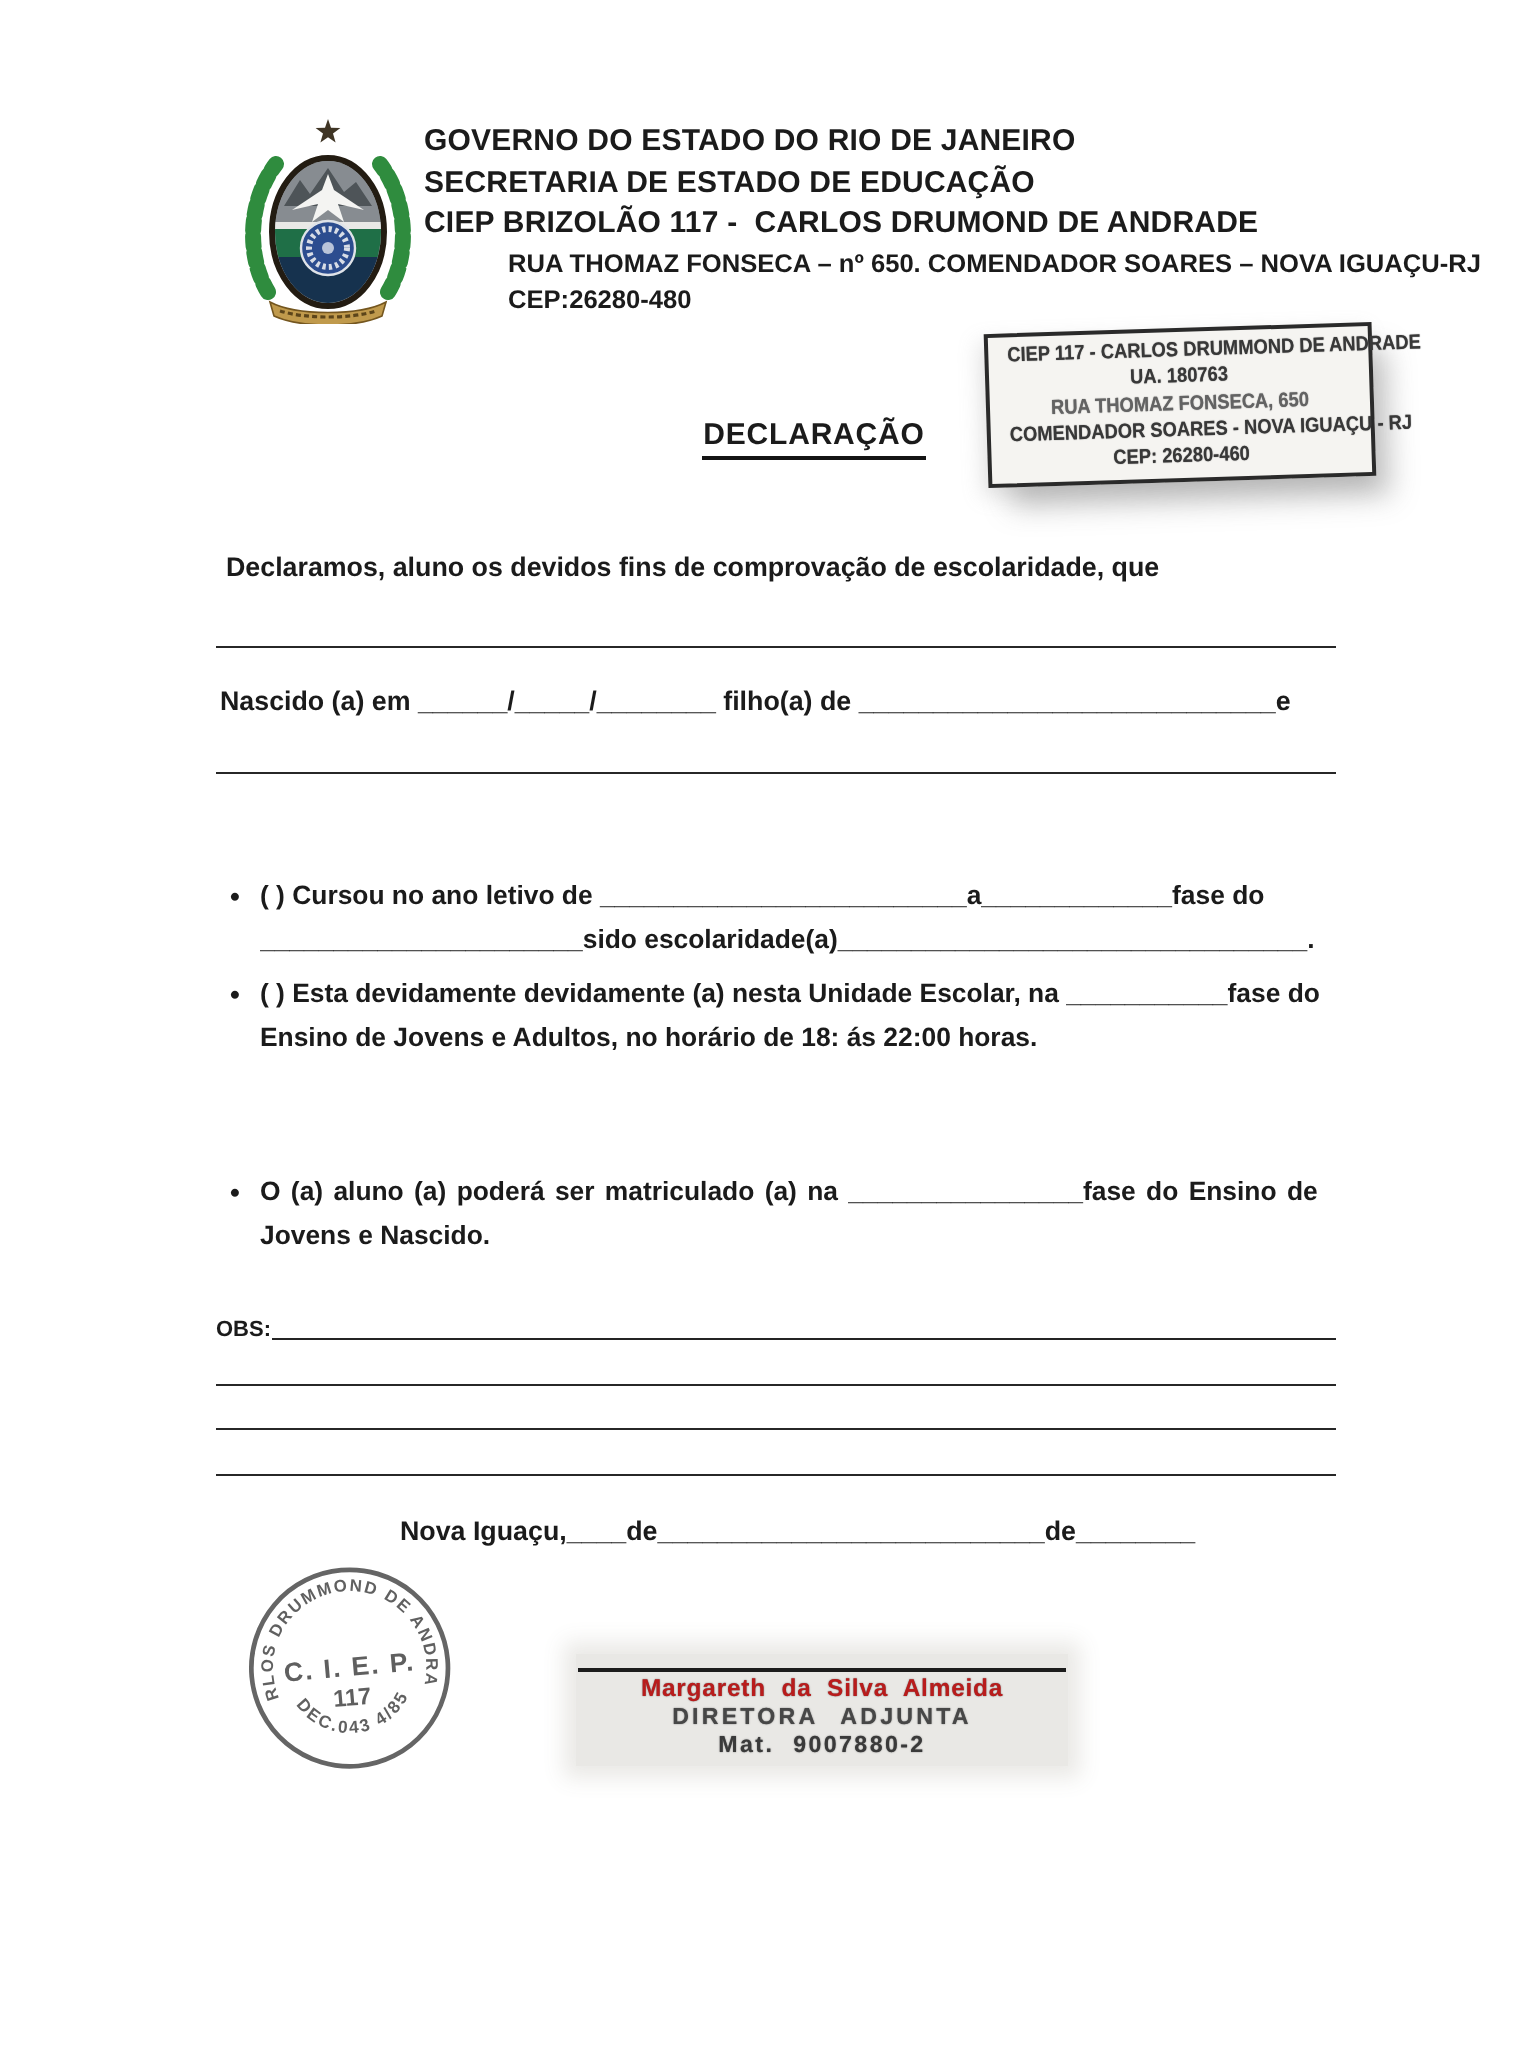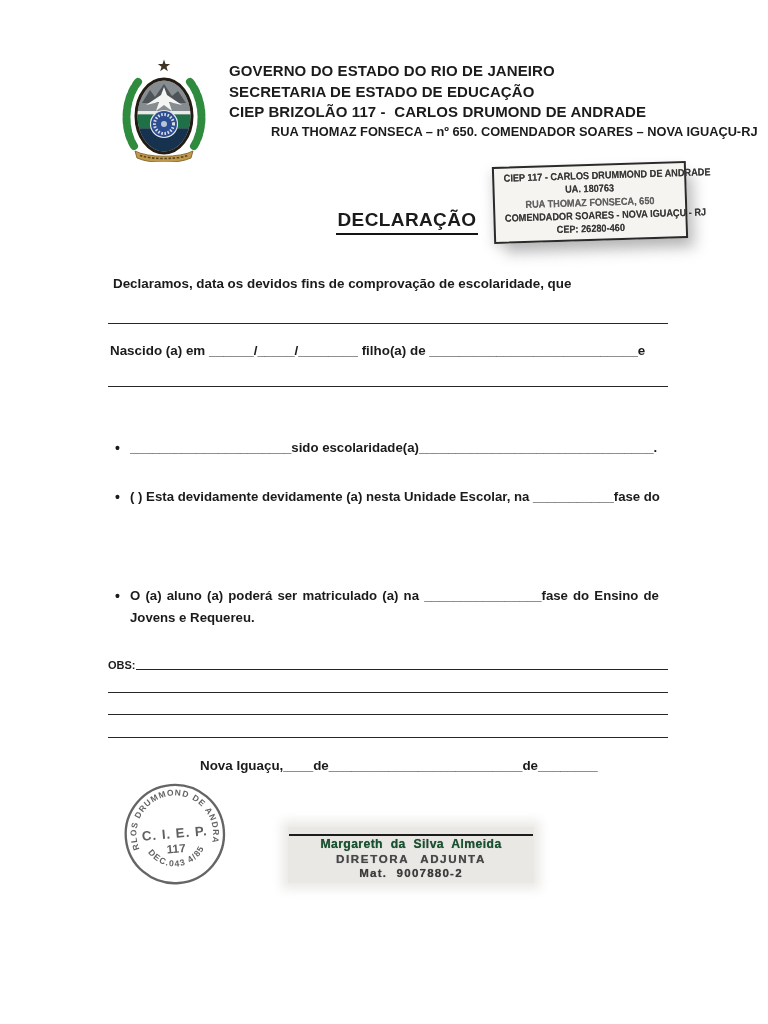--- a/index.html
+++ b/index.html
@@ -8,38 +8,38 @@
     width:768px;height:1024px;
     margin:0 auto;
     background:#ffffff;
     font-family:"Liberation Sans",sans-serif;
     font-weight:bold;
     color:#1b1b1b;
     overflow:hidden;
   }
   
   .logo{position:absolute;left:118px;top:56px;width:92px;height:106px;}
-  .header-text{position:absolute;left:229px;top:61px;}
+  .header-text{position:absolute;left:212px;top:61px;}
   .h-main{font-size:15px;line-height:20.5px;letter-spacing:.1px;white-space:pre;}
   .h-sub{font-size:12.8px;line-height:18.5px;white-space:pre;margin-left:42px;}
   
   .office-stamp{
     position:absolute;left:493px;top:164px;width:190px;
     padding:3px 0 4px;border:2.6px solid #2a2a2a;
     transform:rotate(-1.8deg);
     text-align:center;color:#383838;
     background:rgba(244,243,240,.92);
     box-shadow:9px 12px 14px -2px rgba(125,125,125,.45),-3px 4px 10px rgba(150,150,150,.25);
     text-shadow:0 0 .6px rgba(70,70,70,.8);
   }
   .stamp-line{font-size:10.2px;line-height:13.3px;transform:scaleX(.9);white-space:nowrap;}
   .stamp-line.faded{color:#636363;}
   
   .title-wrap{position:absolute;left:0;right:0;top:209px;text-align:center;}
-  .title{display:inline-block;margin-left:46px;font-size:19px;letter-spacing:.4px;
+  .title{display:inline-block;margin-left:46px;font-size:15px;letter-spacing:.4px;
          border-bottom:2.2px solid #141414;padding:0 1px 2px;}
   
   .intro{position:absolute;left:113px;top:276px;font-size:13.4px;}
   .rule{position:absolute;left:108px;width:560px;border-top:1.7px solid #272727;}
   #rule1{top:323px}#rule2{top:386px}#rule3{top:692px}#rule4{top:714px}#rule5{top:737px}
   .nascido{position:absolute;left:110px;top:343px;font-size:13.4px;white-space:nowrap;}
   .bullet{position:absolute;left:108px;width:562px;padding-left:22px;box-sizing:border-box;
           font-size:13.2px;line-height:22px;}
   .bullet::before{content:"\2022";position:absolute;left:7px;top:0;font-size:14px;}
   #b1{top:437px}#b2{top:486px}#b3{top:529px}#b4{top:585px}
@@ -52,21 +52,21 @@
   
   .round-stamp{position:absolute;left:112px;top:778px;width:126px;height:116px;
                opacity:.86;transform:rotate(-5deg);}
   
   .signature{
     position:absolute;left:288px;top:827px;width:246px;text-align:center;
     background:#e9e8e5;box-shadow:0 0 10px 6px rgba(233,232,229,.95);
     padding-bottom:4px;text-shadow:0 0 .7px rgba(80,80,80,.9);
   }
   .sig-line{border-top:2.3px solid #1c1c1c;margin:7px 1px 1px;}
-  .sig-name{font-size:12.2px;color:#14532d;letter-spacing:.4px;word-spacing:4px;}
+  .sig-name{font-size:12.2px;color:#b91c1c;letter-spacing:.4px;word-spacing:4px;}
   .sig-role{font-size:11.6px;color:#474747;letter-spacing:1.6px;word-spacing:7px;margin-top:1px;}
   .sig-mat{font-size:11.6px;color:#3a3a3a;letter-spacing:1.2px;word-spacing:5px;margin-top:1px;}
   svg text{font-family:"Liberation Sans",sans-serif;font-weight:bold;}
 </style>
 </head>
 <body>
 
 <div class="page">
 
   <svg class="logo" viewBox="0 0 92 106">
@@ -90,49 +90,52 @@
     </g>
     <path d="M17,95 C30,102 62,102 75,95 L73,102 C60,108 32,108 19,102 Z" fill="#c09a4c" stroke="#74561f" stroke-width="0.8"></path>
     <path d="M22,99.5 C35,103.5 57,103.5 70,99.5" stroke="#5c451a" stroke-width="1.6" fill="none" stroke-dasharray="2.5 1.6"></path>
   </svg>
 
   <div class="header-text">
     <div class="h-main">GOVERNO DO ESTADO DO RIO DE JANEIRO</div>
     <div class="h-main">SECRETARIA DE ESTADO DE EDUCAÇÃO</div>
     <div class="h-main">CIEP BRIZOLÃO 117 -  CARLOS DRUMOND DE ANDRADE</div>
     <div class="h-sub">RUA THOMAZ FONSECA – nº 650. COMENDADOR SOARES – NOVA IGUAÇU-RJ</div>
+    <div class="h-sub">CEP:26280-480</div>
   </div>
 
   <div class="office-stamp">
     <div class="stamp-line">CIEP 117 - CARLOS DRUMMOND DE ANDRADE</div>
     <div class="stamp-line">UA. 180763</div>
     <div class="stamp-line faded">RUA THOMAZ FONSECA, 650</div>
     <div class="stamp-line">COMENDADOR SOARES - NOVA IGUAÇU - RJ</div>
     <div class="stamp-line">CEP: 26280-460</div>
   </div>
 
   <div class="title-wrap">
     <span class="title">DECLARAÇÃO</span>
   </div>
 
-  <div class="intro">Declaramos, data os devidos fins de comprovação de escolaridade, que</div>
+  <div class="intro">Declaramos, aluno os devidos fins de comprovação de escolaridade, que</div>
 
   <div class="rule" id="rule1"></div>
   <div class="nascido">Nascido (a) em ______/_____/________ filho(a) de ____________________________e</div>
   <div class="rule" id="rule2"></div>
 
   <div class="bullet" id="b1">
+    <div class="bline bline1">( ) Cursou no ano letivo de _________________________a_____________fase do</div>
     <div class="bline">______________________sido escolaridade(a)________________________________.</div>
   </div>
   <div class="bullet" id="b2">
     <div class="bline bline1">( ) Esta devidamente devidamente (a) nesta Unidade Escolar, na ___________fase do</div>
+    <div class="bline">Ensino de Jovens e Adultos, no horário de 18: ás 22:00 horas.</div>
   </div>
   <div class="bullet" id="b4">
     <div class="bline bline1">O (a) aluno (a) poderá ser matriculado (a) na ________________fase do Ensino de</div>
-    <div class="bline">Jovens e Requereu.</div>
+    <div class="bline">Jovens e Nascido.</div>
   </div>
 
   <div class="obs-row">
     <span>OBS:</span>
     <span class="obs-fill"></span>
   </div>
   <div class="rule" id="rule3"></div>
   <div class="rule" id="rule4"></div>
   <div class="rule" id="rule5"></div>
 

